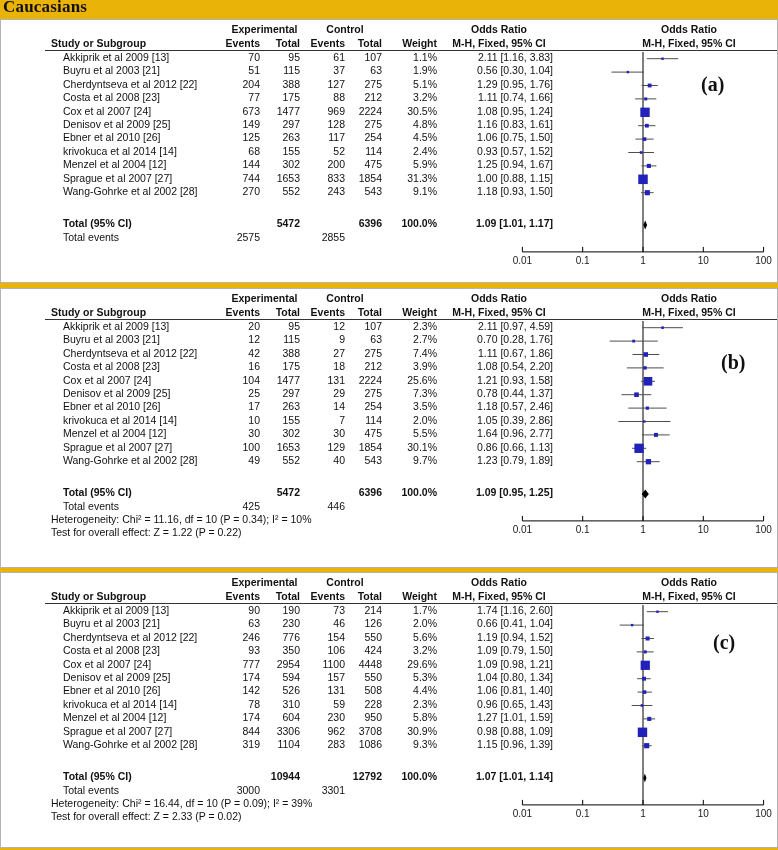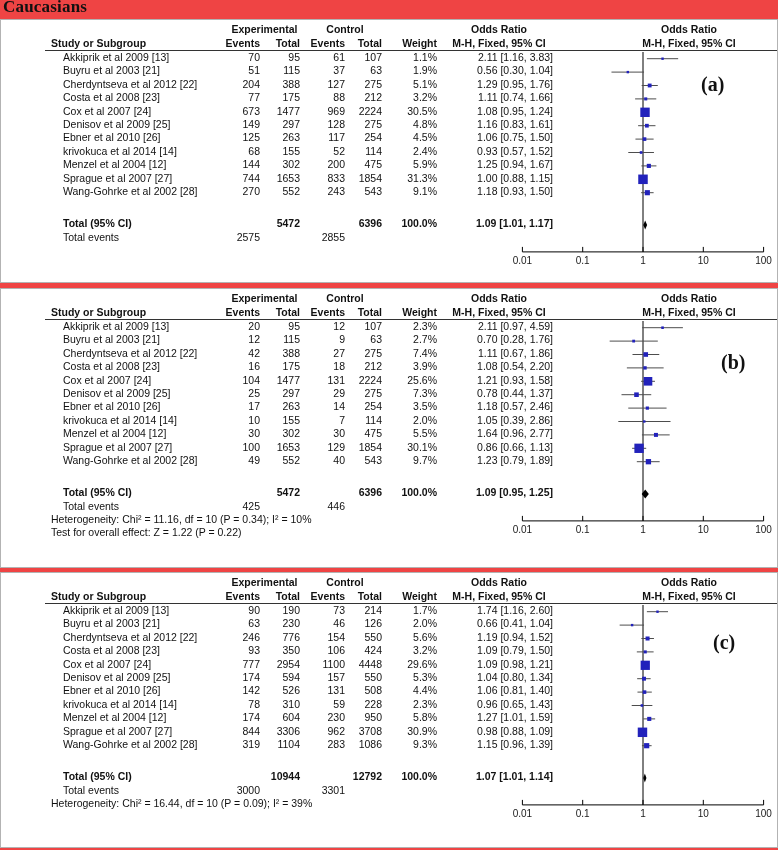--- a/index.html
+++ b/index.html
@@ -1,16 +1,16 @@
 <!DOCTYPE html>
 <html><head>
 <meta charset="utf-8">
 <style>
   html,body{margin:0;padding:0;background:#fff;}
-  .page{position:relative;width:778px;height:850px;background:#ef4444;
+  .page{position:relative;width:778px;height:850px;background:#eab308;
         font-family:"Liberation Sans",sans-serif;color:#111;overflow:hidden;}
   .title{position:absolute;top:-3px;left:3px;font-family:"Liberation Serif",serif;
          font-weight:700;font-size:17px;letter-spacing:.2px;}
   .panel{position:absolute;left:0;width:778px;border:1px solid #b3b3b3;
          box-sizing:border-box;background:#fff;padding-left:44px;}
   .hdr{border-bottom:1.5px solid #333;padding-top:2px;}
   .hrow{display:grid;height:14px;line-height:14px;font-size:10.5px;font-weight:700;}
   .hrow1{grid-template-columns:180px 79px 82px 55px 116px 264px;}
   .hrow2{grid-template-columns:180px 39px 40px 45px 37px 55px 116px 264px;}
   .hc{text-align:center;white-space:nowrap;}
@@ -522,20 +522,21 @@
           <div class="cr b">100.0%</div>
           <div class="cr b">1.07 [1.01, 1.14]</div>
         </div>
         <div class="r">
           <div class="cl">Total events</div>
           <div class="cr">3000</div>
           <div class="cr"></div>
           <div class="cr">3301</div>
         </div>
         <div class="full">Heterogeneity: Chi² = 16.44, df = 10 (P = 0.09); I² = 39%</div>
+        <div class="full">Test for overall effect: Z = 2.33 (P = 0.02)</div>
       </div>
     <svg class="plot" width="264" height="222">
         <line x1="130" y1="0" x2="130" y2="199.9" stroke="#000000" stroke-width="1"></line>
         <line x1="133.8868167503832" y1="6.7" x2="155.02289288264032" y2="6.7" stroke="#4d4d4d" stroke-width="1"></line>
         <rect x="143.30511967144076" y="5.5" width="2.4" height="2.4" fill="#2222bb"></rect>
         <line x1="106.65086656020006" y1="20.1" x2="131.02711035971646" y2="20.1" stroke="#4d4d4d" stroke-width="1"></line>
         <rect x="117.91641778515755" y="18.89791847198287" width="2.4041630560342617" height="2.4041630560342617" fill="#2222bb"></rect>
         <line x1="128.37960957206184" y1="33.5" x2="140.96516835306977" y2="33.5" stroke="#4d4d4d" stroke-width="1"></line>
         <rect x="132.54401464571572" y="31.48853287374613" width="4.0229342525077385" height="4.0229342525077385" fill="#2222bb"></rect>
         <line x1="123.82691360481363" y1="46.900000000000006" x2="140.6183029210576" y2="46.900000000000006" stroke="#4d4d4d" stroke-width="1"></line>

